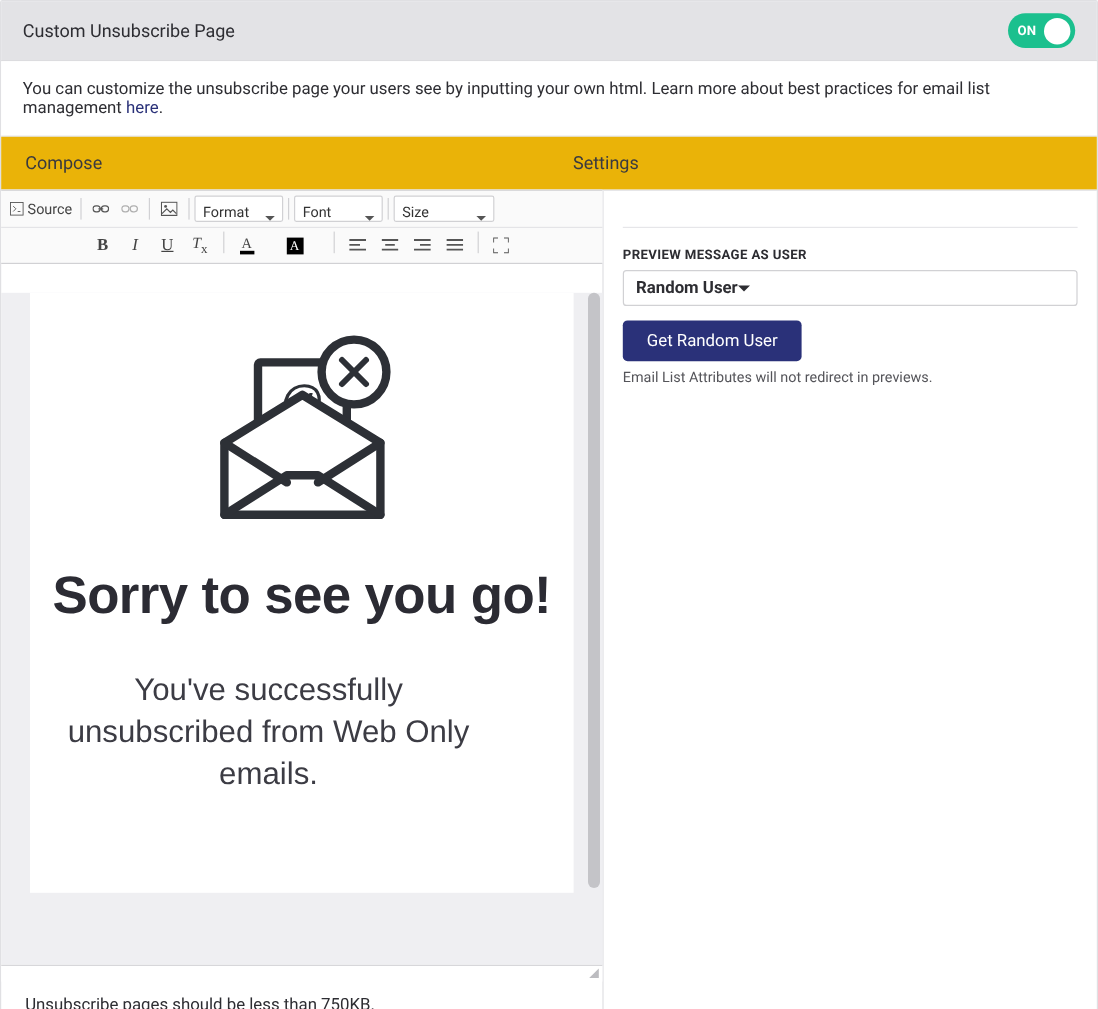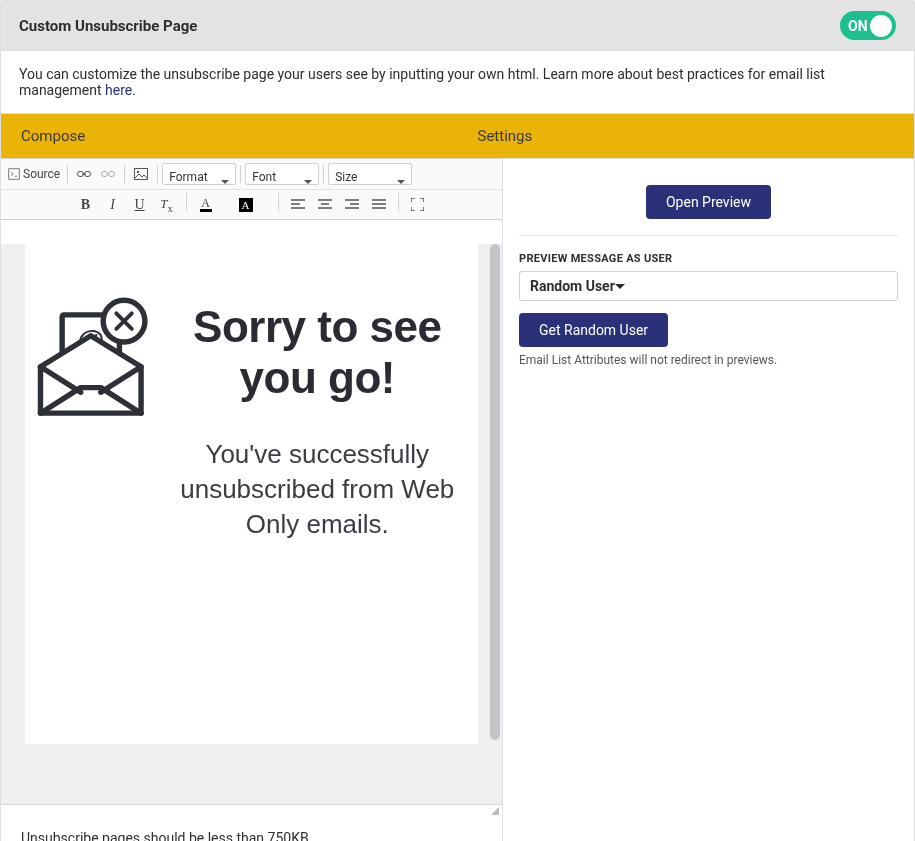--- a/index.html
+++ b/index.html
@@ -18,21 +18,21 @@
   
   .header-bar {
     display: flex;
     align-items: center;
     justify-content: space-between;
     background: #e3e3e6;
     padding: 10px 18px;
     border-bottom: 1px solid #dcdcdf;
   }
   .header-title {
-    font-weight: 700;
+    font-weight: 400;
     font-size: 15px;
     color: #2d2d32;
   }
   .header-actions {
     display: flex;
     align-items: center;
     gap: 10px;
   }
   .btn {
     display: inline-flex;
@@ -53,21 +53,21 @@
     width: 56px;
     height: 29px;
     background: #1bc08e;
     border-radius: 20px;
     position: relative;
     display: flex;
     align-items: center;
   }
   .toggle-label {
     color: #fff;
-    font-size: 14px;
+    font-size: 11px;
     font-weight: 700;
     position: absolute;
     left: 8px;
   }
   .toggle-knob {
     width: 22px;
     height: 22px;
     background: #fff;
     border-radius: 50%;
     position: absolute;
@@ -165,22 +165,22 @@
   
   .editor-wrap {
     background: #efeff2;
     position: relative;
   }
   .editor-canvas {
     margin: 24px 24px 0 24px;
     background: #fff;
     height: 500px;
     display:flex;
-    flex-direction:row;
-    align-items:flex-start;
+    flex-direction:column;
+    align-items:center;
     padding-top: 30px;
   }
   .editor-content h1 {
     font-family: Arial, Helvetica, sans-serif;
     font-weight: 800;
     font-size: 44px;
     line-height: 1.15;
     text-align: center;
     color: #2b2b33;
     margin-top: 28px;
@@ -460,23 +460,20 @@
       </div>
       <div class="resize-grip"></div>
 
       <div class="notes">
         <p>Unsubscribe pages should be less than 750KB.</p>
 
       </div>
     </div>
 
     <div class="settings-col">
-      <div class="settings-center">
-        <button class="btn btn-primary" style="padding:9px 20px;">Open Preview</button>
-      </div>
       <div class="settings-label">PREVIEW MESSAGE AS USER</div>
       <div class="select">
         <span>Random User</span>
         <span class="caret"></span>
       </div>
       <button class="btn btn-primary" style="padding:9px 20px;">Get Random User</button>
       <div class="settings-note">Email List Attributes will not redirect in previews.</div>
     </div>
 
   </div>

